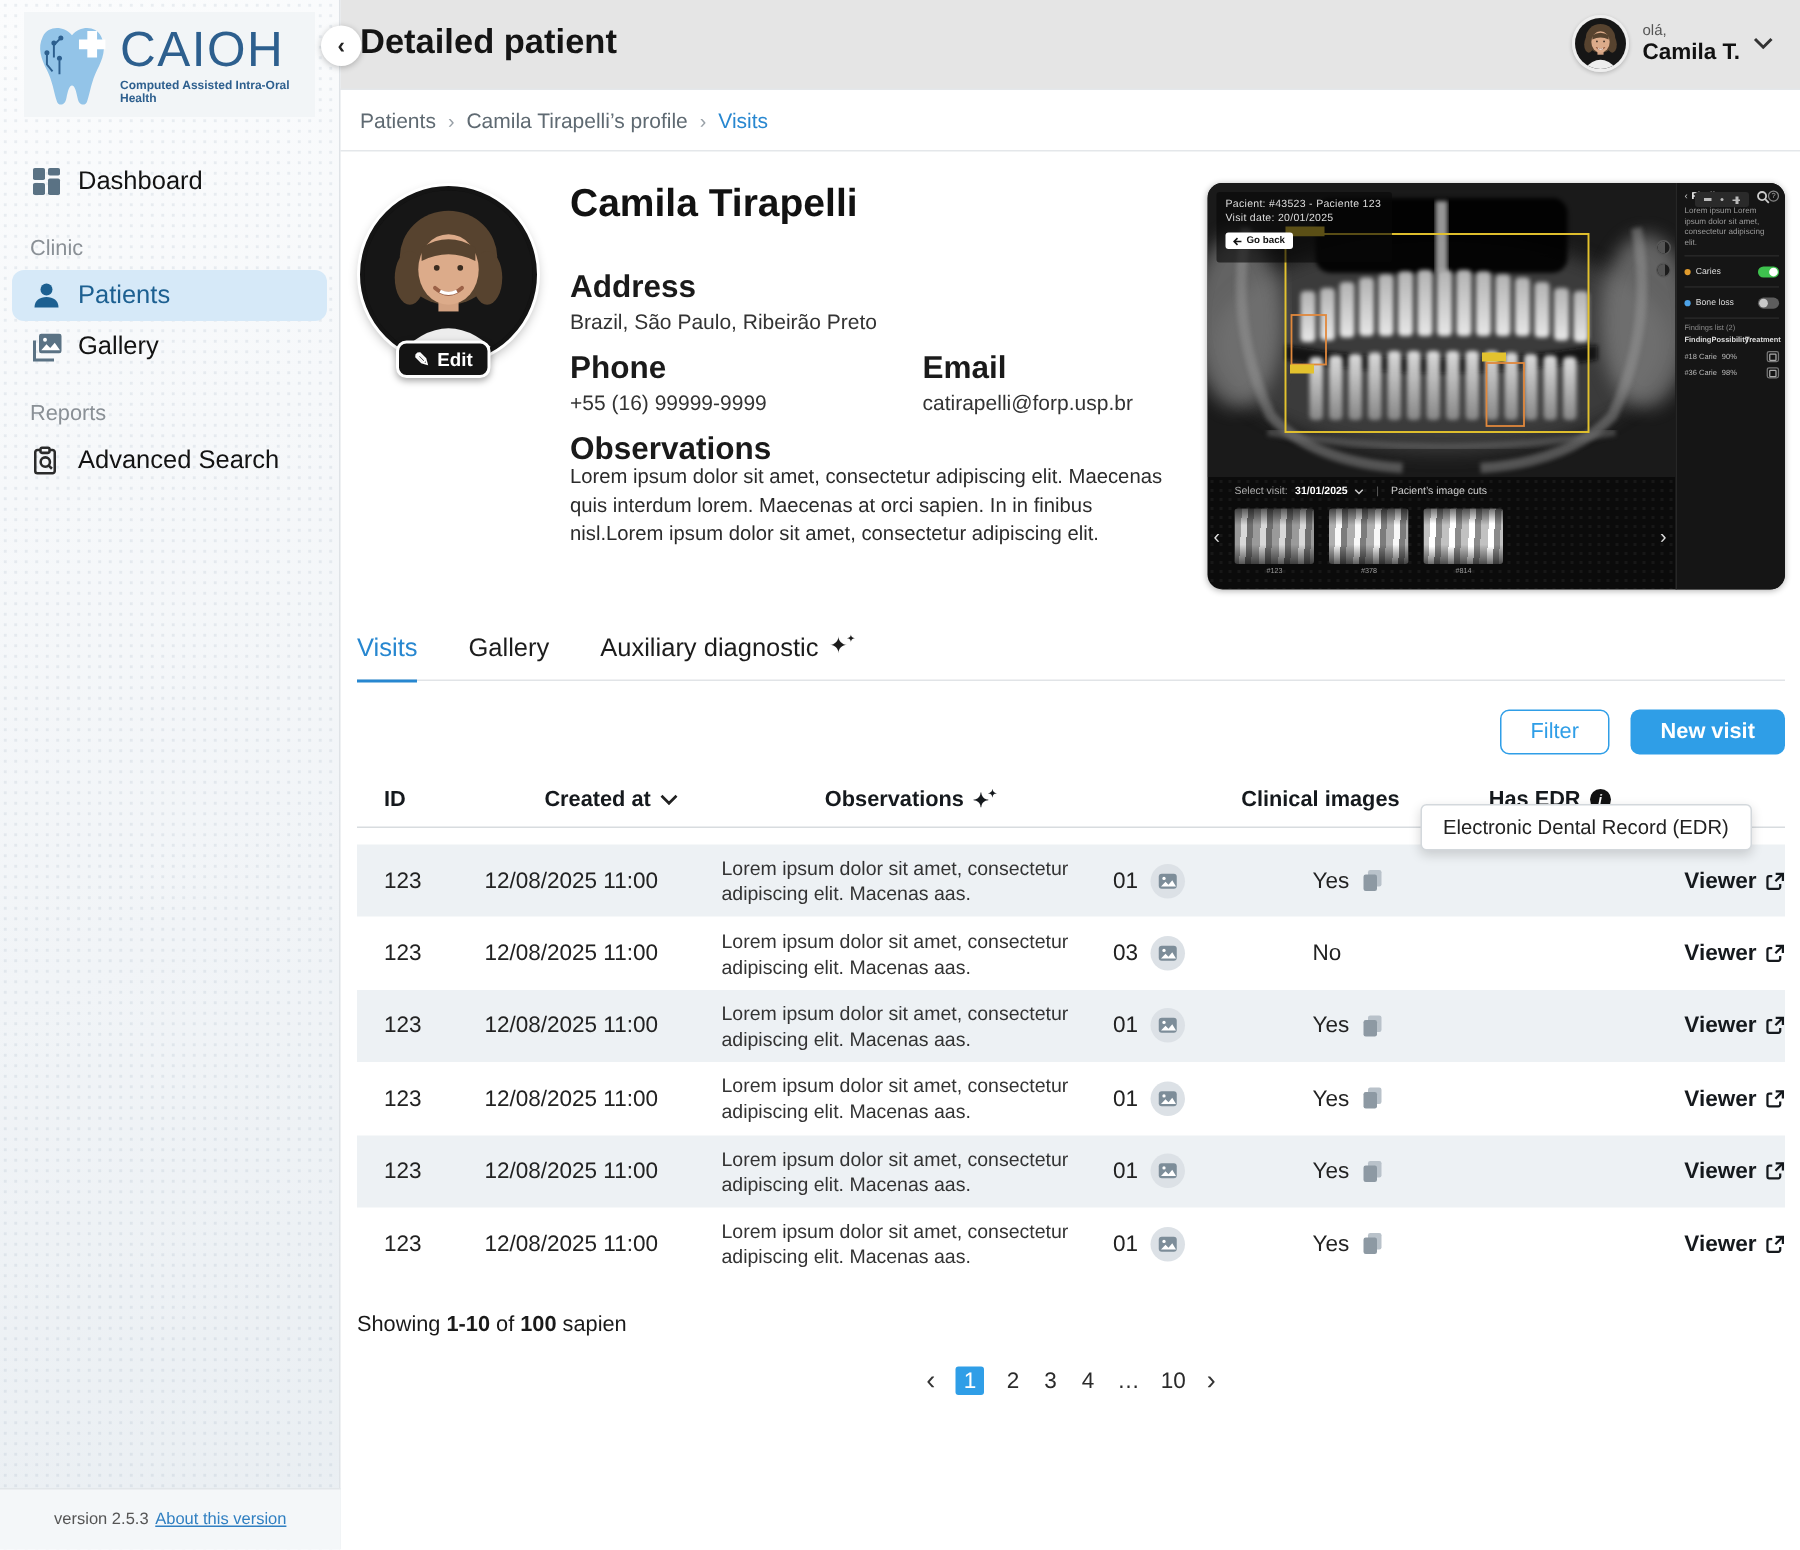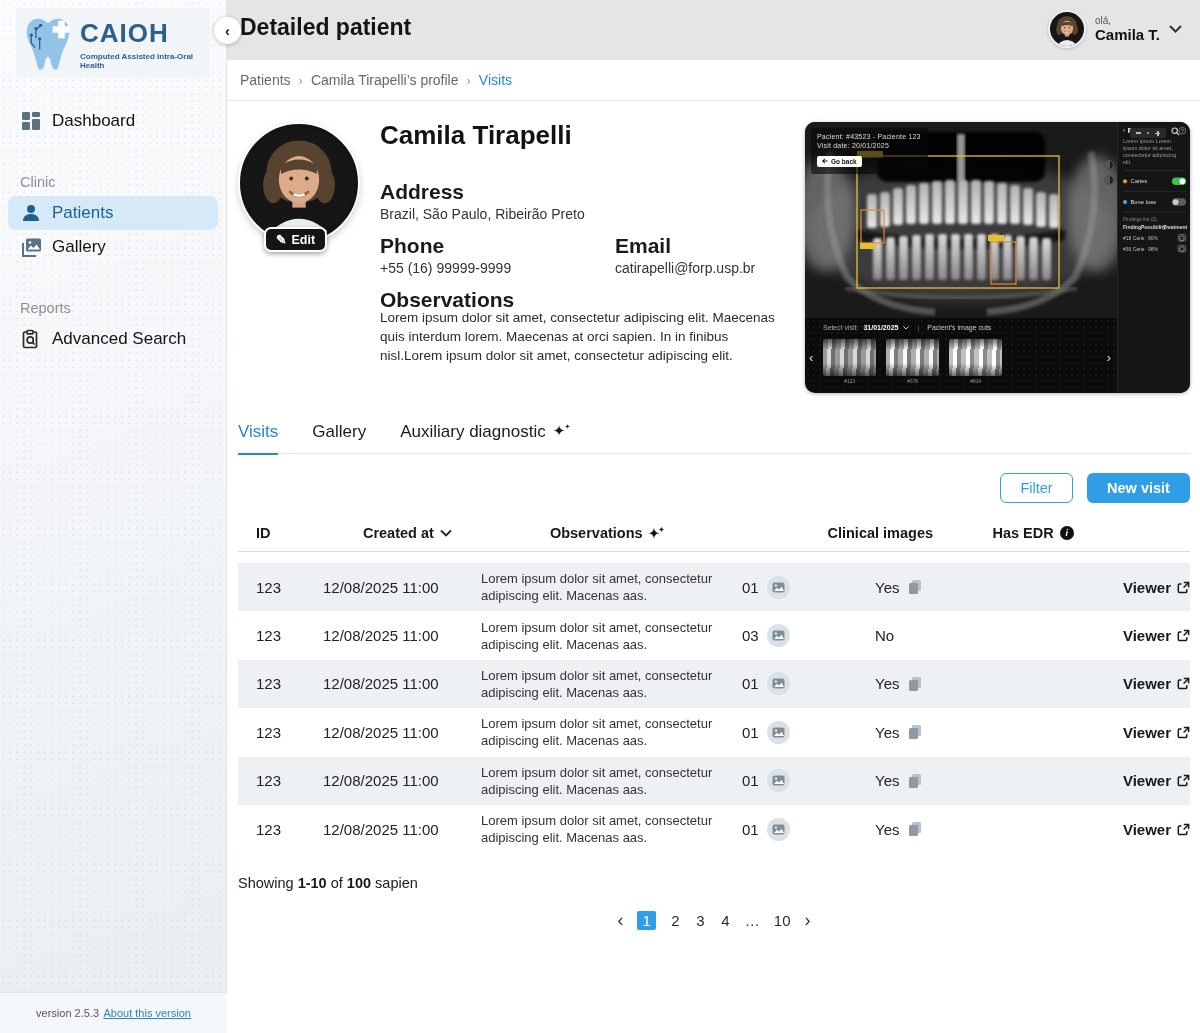--- a/index.html
+++ b/index.html
@@ -10,32 +10,32 @@
   
   .sidebar { position:absolute; left:0; top:0; width:227px; height:1033px;
     background:linear-gradient(160deg,#fbfcfd 0%,#f1f4f7 60%,#e9eef2 100%);
     border-right:1px solid #dfe3e7; z-index:4; }
   .sidebar::after { content:""; position:absolute; inset:0;
     background-image:radial-gradient(rgba(110,135,160,.12) 1px, transparent 1px);
     background-size:7px 7px; pointer-events:none; }
   .logo-box { position:absolute; left:16px; top:8px; width:194px; height:70px; background:#f2f5f7;
     display:flex; align-items:center; gap:6px; padding:4px 6px; z-index:2; }
   .logo-text { display:flex; flex-direction:column; }
-  .logo-name { font-size:26px; font-weight:bold; color:#2d5f8e; letter-spacing:1px; line-height:34px; }
+  .logo-name { font-size:33px; font-weight:normal; color:#2d5f8e; letter-spacing:1px; line-height:34px; }
   .logo-tag { font-size:8px; font-weight:bold; color:#2d5f8e; margin-top:2px; }
   .collapse-btn { position:absolute; left:214px; top:17px; width:27px; height:27px; border-radius:50%;
     background:#fff; box-shadow:0 1px 4px rgba(0,0,0,.25); display:flex; align-items:center; justify-content:center;
     font-size:15px; font-weight:bold; color:#222; z-index:6; cursor:pointer; }
   .nav { position:absolute; left:0; top:104px; width:227px; z-index:2; }
   .nav-item { display:flex; align-items:center; gap:10px; margin:0 9px 0 8px; padding:6px 12px;
     border-radius:8px; cursor:pointer; }
   .nav-item .nav-label { font-size:17px; color:#131313; }
   .nav-item.active { background:#d6e9f8; }
   .nav-item.active .nav-label { color:#1d6091; font-weight:500; }
-  .nav-section { font-size:14.5px; color:#8a9096; margin:36px 0 6px 20px; }
+  .nav-section { font-size:14.5px; color:#8a9096; margin:20px 0 6px 20px; }
   .nav-ico { width:22px; height:22px; display:flex; align-items:center; justify-content:center; flex:0 0 22px; }
   .sidebar-footer { position:absolute; left:0; bottom:0; width:227px; border-top:1px solid #e2e6e9;
     padding:10px 0 12px 0; text-align:center; z-index:2; background:#f4f7f9; }
   .version-text { font-size:11px; color:#555; }
   .about-link { font-size:11px; color:#2f7fc1; text-decoration:underline; cursor:pointer; }
 
   
   .topbar { position:absolute; left:227px; top:0; width:973px; height:60px; background:#e5e5e5;
     border-bottom:1px solid #e4e7ea; }
   .page-title { position:absolute; left:13px; top:14px; font-size:23px; font-weight:600; color:#141414; }
@@ -755,20 +755,21 @@
                 <path d="M4.5 3 H2.5 A1.2 1.2 0 0 0 1.3 4.2 V10.3 A1.2 1.2 0 0 0 2.5 11.5 H8.6 A1.2 1.2 0 0 0 9.8 10.3 V8.3"></path>
                 <path d="M6.8 1.5 H11.6 V6.3"></path>
                 <path d="M11.6 1.5 L6.6 6.5"></path>
               </svg>
         </span>
           </span>
         </span>
     </div>
   </div>
 
+  <div class="tooltip">Electronic Dental Record (EDR)</div>
 
   <div class="showing">
     <span>Showing</span>
     <b>1-10</b>
     <span>of</span>
     <b>100</b>
     <span>sapien</span>
   </div>
 
   <div class="pagination">

